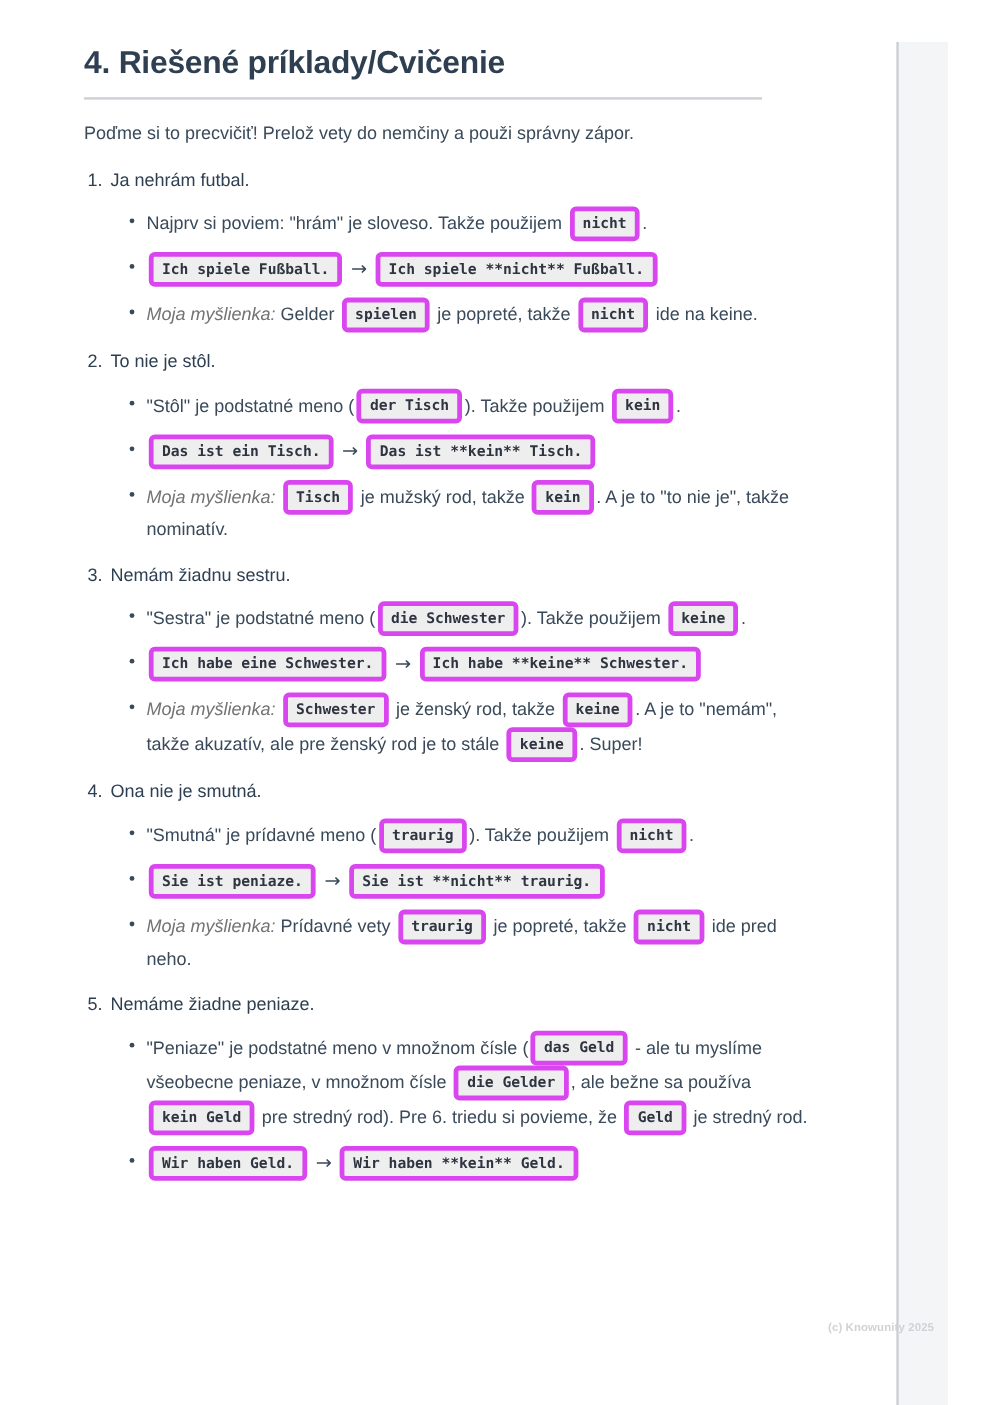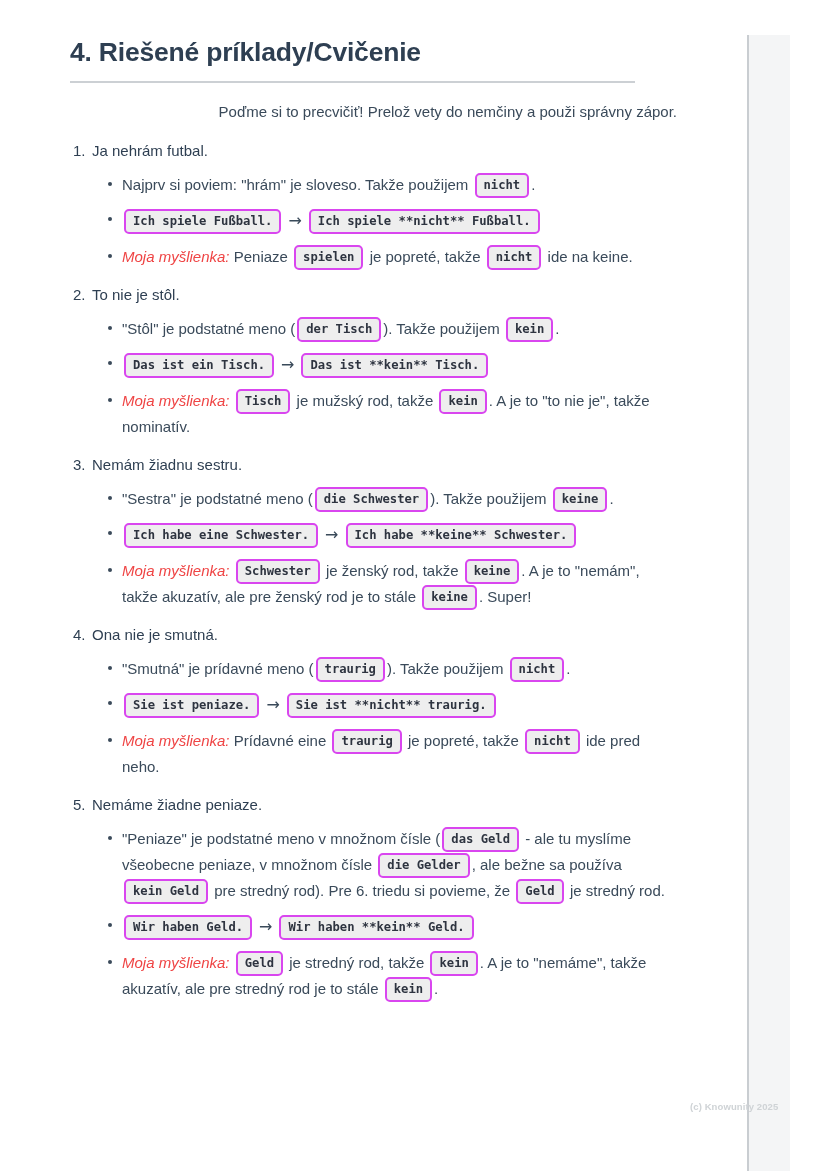--- a/index.html
+++ b/index.html
@@ -51,21 +51,20 @@
     background: #ccd0d4;
     width: 565px;
     margin: 0 0 18px 0;
   }
 
   p.intro {
     font-size: 15px;
     line-height: 1.5;
     margin: 0 0 16px 0;
     color: #3a4a5a;
-    text-align: right;
   }
 
   ol.exercises {
     list-style: none;
     margin: 0; padding: 0;
     counter-reset: ex;
   }
   ol.exercises > li.exercise {
     counter-increment: ex;
     margin: 0 0 14px 0;
@@ -112,30 +111,30 @@
 
   
   code.chip {
     display: inline-block;
     font-family: "DejaVu Sans Mono", "Liberation Mono", monospace;
     font-size: 12.2px;
     font-weight: 700;
     line-height: 1.15;
     color: #2e3440;
     background: #eeeeee;
-    border: 2px solid #d946ef;
+    border: 4px solid #d946ef;
     border-radius: 5px;
     padding: 3px 7px 4px 7px;
     margin: 0 2px;
     vertical-align: 1px;
     white-space: pre;
   }
 
   em.note {
-    color: #ef4444;
+    color: #737373;
   }
 
   .arrow {
     display: inline-block;
     font-family: "DejaVu Sans", sans-serif;
     font-size: 16px;
     color: #3a4a5a;
     margin: 0 5px;
     vertical-align: 0px;
   }
@@ -158,21 +157,21 @@
 <div id="page">
   <h1 id="doc-title">4. Riešené príklady/Cvičenie</h1>
   <div id="title-rule"></div>
   <p class="intro">Poďme si to precvičiť! Prelož vety do nemčiny a použi správny zápor.</p>
   <ol class="exercises" id="exercise-list">
       <li class="exercise">
         <div class="ex-heading">Ja nehrám futbal.</div>
         <ul class="points">
           <li class="point"><span>Najprv si poviem: "hrám" je sloveso. Takže použijem </span><code class="chip">nicht</code><span>.</span></li>
           <li class="point"><code class="chip">Ich spiele Fußball.</code><span class="arrow">→</span><code class="chip">Ich spiele **nicht** Fußball.</code></li>
-          <li class="point"><em class="note">Moja myšlienka:</em><span> Peniaze </span><code class="chip">spielen</code><span> je popreté, takže </span><code class="chip">nicht</code><span> ide na keine.</span></li>
+          <li class="point"><em class="note">Moja myšlienka:</em><span> Gelder </span><code class="chip">spielen</code><span> je popreté, takže </span><code class="chip">nicht</code><span> ide na keine.</span></li>
         </ul>
       </li>
       <li class="exercise">
         <div class="ex-heading">To nie je stôl.</div>
         <ul class="points">
           <li class="point"><span>"Stôl" je podstatné meno (</span><code class="chip">der Tisch</code><span>). Takže použijem </span><code class="chip">kein</code><span>.</span></li>
           <li class="point"><code class="chip">Das ist ein Tisch.</code><span class="arrow">→</span><code class="chip">Das ist **kein** Tisch.</code></li>
           <li class="point"><em class="note">Moja myšlienka:</em><span> </span><code class="chip">Tisch</code><span> je mužský rod, takže </span><code class="chip">kein</code><span>. A je to "to nie je", takže nominatív.</span></li>
         </ul>
       </li>
@@ -182,29 +181,28 @@
           <li class="point"><span>"Sestra" je podstatné meno (</span><code class="chip">die Schwester</code><span>). Takže použijem </span><code class="chip">keine</code><span>.</span></li>
           <li class="point"><code class="chip">Ich habe eine Schwester.</code><span class="arrow">→</span><code class="chip">Ich habe **keine** Schwester.</code></li>
           <li class="point"><em class="note">Moja myšlienka:</em><span> </span><code class="chip">Schwester</code><span> je ženský rod, takže </span><code class="chip">keine</code><span>. A je to "nemám", takže akuzatív, ale pre ženský rod je to stále </span><code class="chip">keine</code><span>. Super!</span></li>
         </ul>
       </li>
       <li class="exercise">
         <div class="ex-heading">Ona nie je smutná.</div>
         <ul class="points">
           <li class="point"><span>"Smutná" je prídavné meno (</span><code class="chip">traurig</code><span>). Takže použijem </span><code class="chip">nicht</code><span>.</span></li>
           <li class="point"><code class="chip">Sie ist peniaze.</code><span class="arrow">→</span><code class="chip">Sie ist **nicht** traurig.</code></li>
-          <li class="point"><em class="note">Moja myšlienka:</em><span> Prídavné eine </span><code class="chip">traurig</code><span> je popreté, takže </span><code class="chip">nicht</code><span> ide pred neho.</span></li>
+          <li class="point"><em class="note">Moja myšlienka:</em><span> Prídavné vety </span><code class="chip">traurig</code><span> je popreté, takže </span><code class="chip">nicht</code><span> ide pred neho.</span></li>
         </ul>
       </li>
       <li class="exercise">
         <div class="ex-heading">Nemáme žiadne peniaze.</div>
         <ul class="points">
           <li class="point"><span>"Peniaze" je podstatné meno v množnom čísle (</span><code class="chip">das Geld</code><span> - ale tu myslíme všeobecne peniaze, v množnom čísle </span><code class="chip">die Gelder</code><span>, ale bežne sa používa </span><code class="chip">kein Geld</code><span> pre stredný rod). Pre 6. triedu si povieme, že </span><code class="chip">Geld</code><span> je stredný rod.</span></li>
           <li class="point"><code class="chip">Wir haben Geld.</code><span class="arrow">→</span><code class="chip">Wir haben **kein** Geld.</code></li>
-          <li class="point"><em class="note">Moja myšlienka:</em><span> </span><code class="chip">Geld</code><span> je stredný rod, takže </span><code class="chip">kein</code><span>. A je to "nemáme", takže akuzatív, ale pre stredný rod je to stále </span><code class="chip">kein</code><span>.</span></li>
         </ul>
       </li>
     </ol>
 </div>
 
 <div id="right-rail"></div>
 <div id="right-panel"></div>
 <div id="watermark">(c) Knowunity 2025</div>
 
 </body></html>

